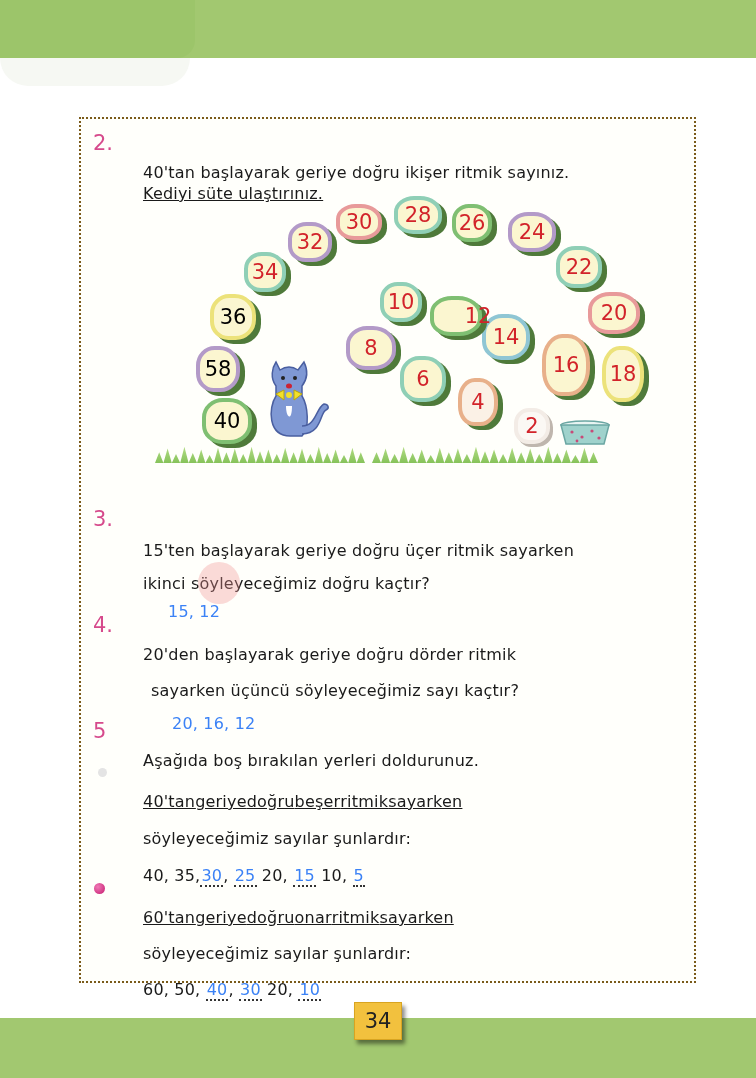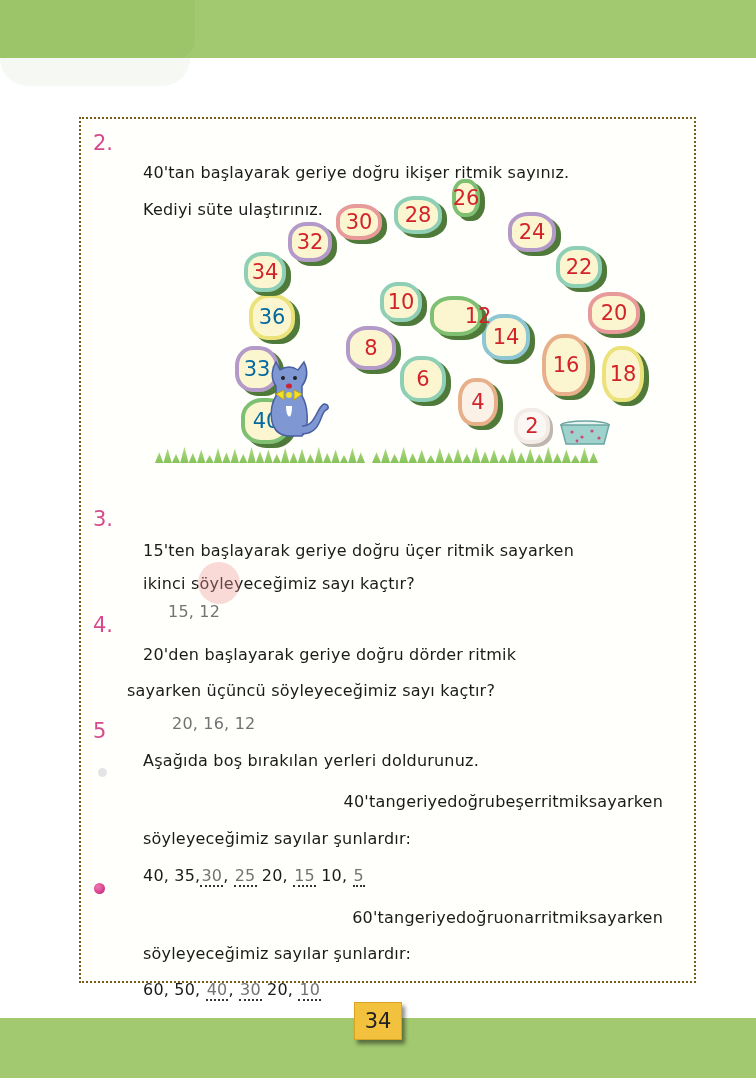--- a/index.html
+++ b/index.html
@@ -7,25 +7,25 @@
     body { position: relative; font-family: "DejaVu Sans", sans-serif; color: #1a1a1a; }
 
     .top-band { position: absolute; left: 0; top: 0; width: 756px; height: 58px; background: #a2c870; }
     .top-band-tab { position: absolute; left: 0; top: 0; width: 195px; height: 58px; background: #9cc56a; border-bottom-right-radius: 18px; }
     .top-shadow { position: absolute; left: 0; top: 58px; width: 190px; height: 28px; background: #f6f8f3; border-bottom-right-radius: 40px; border-bottom-left-radius: 40px; }
 
     .frame { position: absolute; left: 79px; top: 117px; width: 617px; height: 866px; border: 2px dotted #7a5a1a; background: #fffffb; }
 
     .num { position: absolute; font-size: 21px; color: #d64a8c; font-family: "DejaVu Sans", sans-serif; }
     .line { position: absolute; font-size: 16px; color: #1a1a1a; white-space: nowrap; letter-spacing: 0.2px; margin-top: 32px; }
-    .justify { display: flex; justify-content: flex-end; }
-    .ans { color: #737373; }
+    .justify { display: flex; justify-content: flex-start; text-decoration: underline; }
+    .ans { color: #3b82f6; }
 
     .stone { position: absolute; border-radius: 42% 46% 44% 40%; background: #fbf6d0; border: 4px solid #8fcfb6; box-shadow: 5px 4px 0 #4f7a3a; display: flex; align-items: center; justify-content: center; font-size: 21px; color: #d2232a; }
-    .stone.black { color: #0369a1; margin-left: 39px; }
+    .stone.black { color: #000000; }
 
     .grass { position: absolute; height: 18px; background: linear-gradient(180deg, #b8e08a 0%, #86c25a 100%); clip-path: polygon(0 100%,2% 40%,4% 100%,6% 20%,8% 100%,10% 50%,12% 100%,14% 10%,16% 100%,18% 45%,20% 100%,22% 25%,24% 100%,26% 55%,28% 100%,30% 15%,32% 100%,34% 40%,36% 100%,38% 20%,40% 100%,42% 50%,44% 100%,46% 10%,48% 100%,50% 35%,52% 100%,54% 25%,56% 100%,58% 50%,60% 100%,62% 15%,64% 100%,66% 40%,68% 100%,70% 20%,72% 100%,74% 50%,76% 100%,78% 10%,80% 100%,82% 45%,84% 100%,86% 25%,88% 100%,90% 55%,92% 100%,94% 15%,96% 100%,98% 40%,100% 100%); }
 
     .cat { position: absolute; left: 250px; top: 348px; width: 80px; height: 90px; }
     .bowl { position: absolute; left: 560px; top: 420px; width: 50px; height: 26px; }
 
     .hl { position: absolute; left: 198px; top: 562px; width: 42px; height: 42px; border-radius: 50%; background: rgba(240,150,150,0.35); }
 
     .dots { display: inline-block; border-bottom: 2px dotted #333; line-height: 18px; padding: 0 1px; }
     .bullet-gray { position: absolute; left: 98px; top: 768px; width: 9px; height: 9px; border-radius: 50%; background: #e4e4e4; }
@@ -38,31 +38,31 @@
 <body>
 
 <div class="top-band"></div>
 <div class="top-band-tab"></div>
 <div class="top-shadow"></div>
 
 <div class="frame"></div>
 
 <div class="num" style="left:93px;top:131px;">2.</div>
 <div class="line" style="left:143px;top:131px;width:537px;">40'tan başlayarak geriye doğru ikişer ritmik sayınız.</div>
-<div class="line" style="left:143px;top:168px;">Kediyi süte ulaştırınız.</div>
+<div class="line" style="left:143px;top:152px;text-decoration:underline;">Kediyi süte ulaştırınız.</div>
 
 <div>
   <div class="stone black" style="left:202px;top:398px;width:50px;height:46px;border-color:#7fbf72;">40</div>
-  <div class="stone black" style="left:196px;top:346px;width:44px;height:46px;border-color:#b39ac8;">33</div>
+  <div class="stone black" style="left:196px;top:346px;width:44px;height:46px;border-color:#b39ac8;">58</div>
   <div class="stone black" style="left:210px;top:294px;width:46px;height:46px;border-color:#ece27a;">36</div>
   <div class="stone" style="left:244px;top:252px;width:42px;height:40px;">34</div>
   <div class="stone" style="left:288px;top:222px;width:44px;height:40px;border-color:#b39ac8;">32</div>
   <div class="stone" style="left:336px;top:204px;width:46px;height:36px;border-color:#e89a9a;">30</div>
   <div class="stone" style="left:394px;top:196px;width:48px;height:38px;">28</div>
-  <div class="stone" style="left:452px;top:179px;width:28px;height:38px;border-color:#7fbf72;">26</div>
+  <div class="stone" style="left:452px;top:204px;width:40px;height:38px;border-color:#7fbf72;">26</div>
   <div class="stone" style="left:508px;top:212px;width:48px;height:40px;border-color:#b39ac8;">24</div>
   <div class="stone" style="left:556px;top:246px;width:46px;height:42px;">22</div>
   <div class="stone" style="left:588px;top:292px;width:52px;height:42px;border-color:#e89a9a;">20</div>
   <div class="stone" style="left:602px;top:346px;width:42px;height:56px;border-color:#ece27a;">18</div>
   <div class="stone" style="left:542px;top:334px;width:48px;height:62px;border-color:#e8b08a;">16</div>
   <div class="stone" style="left:482px;top:314px;width:48px;height:46px;border-color:#8fc6d4;">14</div>
   <div class="stone" style="left:430px;top:296px;width:50px;height:40px;border-color:#7fbf72;padding-left:44px;">12</div>
   <div class="stone" style="left:380px;top:282px;width:42px;height:40px;">10</div>
   <div class="stone" style="left:346px;top:326px;width:50px;height:44px;border-color:#b39ac8;">8</div>
   <div class="stone" style="left:400px;top:356px;width:46px;height:46px;">6</div>
@@ -89,27 +89,27 @@
     <circle cx="39" cy="18" r="1.6" fill="#c74a78"></circle>
     <circle cx="17" cy="21" r="1.4" fill="#c74a78"></circle>
   </svg>
 
   <div class="grass" style="left:155px;top:445px;width:210px;"></div>
   <div class="grass" style="left:372px;top:445px;width:226px;"></div>
 </div>
 
 <div class="num" style="left:93px;top:507px;">3.</div>
 <div class="line" style="left:143px;top:509px;">15'ten başlayarak geriye doğru üçer ritmik sayarken</div>
-<div class="line" style="left:143px;top:542px;">ikinci söyleyeceğimiz sayı kaçtır?</div>
+<div class="line" style="left:143px;top:542px;">ikinci söyleyeceğimiz doğru kaçtır?</div>
 <div class="hl"></div>
 <div class="line ans" style="left:168px;top:570px;">15, 12</div>
 
 <div class="num" style="left:93px;top:613px;">4.</div>
 <div class="line" style="left:143px;top:613px;text-align:center;">20'den başlayarak geriye doğru dörder ritmik</div>
-<div class="line" style="left:127px;top:649px;">sayarken üçüncü söyleyeceğimiz sayı kaçtır?</div>
+<div class="line" style="left:151px;top:649px;">sayarken üçüncü söyleyeceğimiz sayı kaçtır?</div>
 <div class="line ans" style="left:172px;top:682px;">20, 16, 12</div>
 
 <div class="num" style="left:93px;top:719px;">5</div>
 <div class="line" style="left:143px;top:719px;">Aşağıda boş bırakılan yerleri doldurunuz.</div>
 
 <div class="bullet-gray"></div>
 <div class="line justify" style="left:143px;top:760px;width:520px;">
   <span>40'tan</span>
   <span>geriye</span>
   <span>doğru</span>

